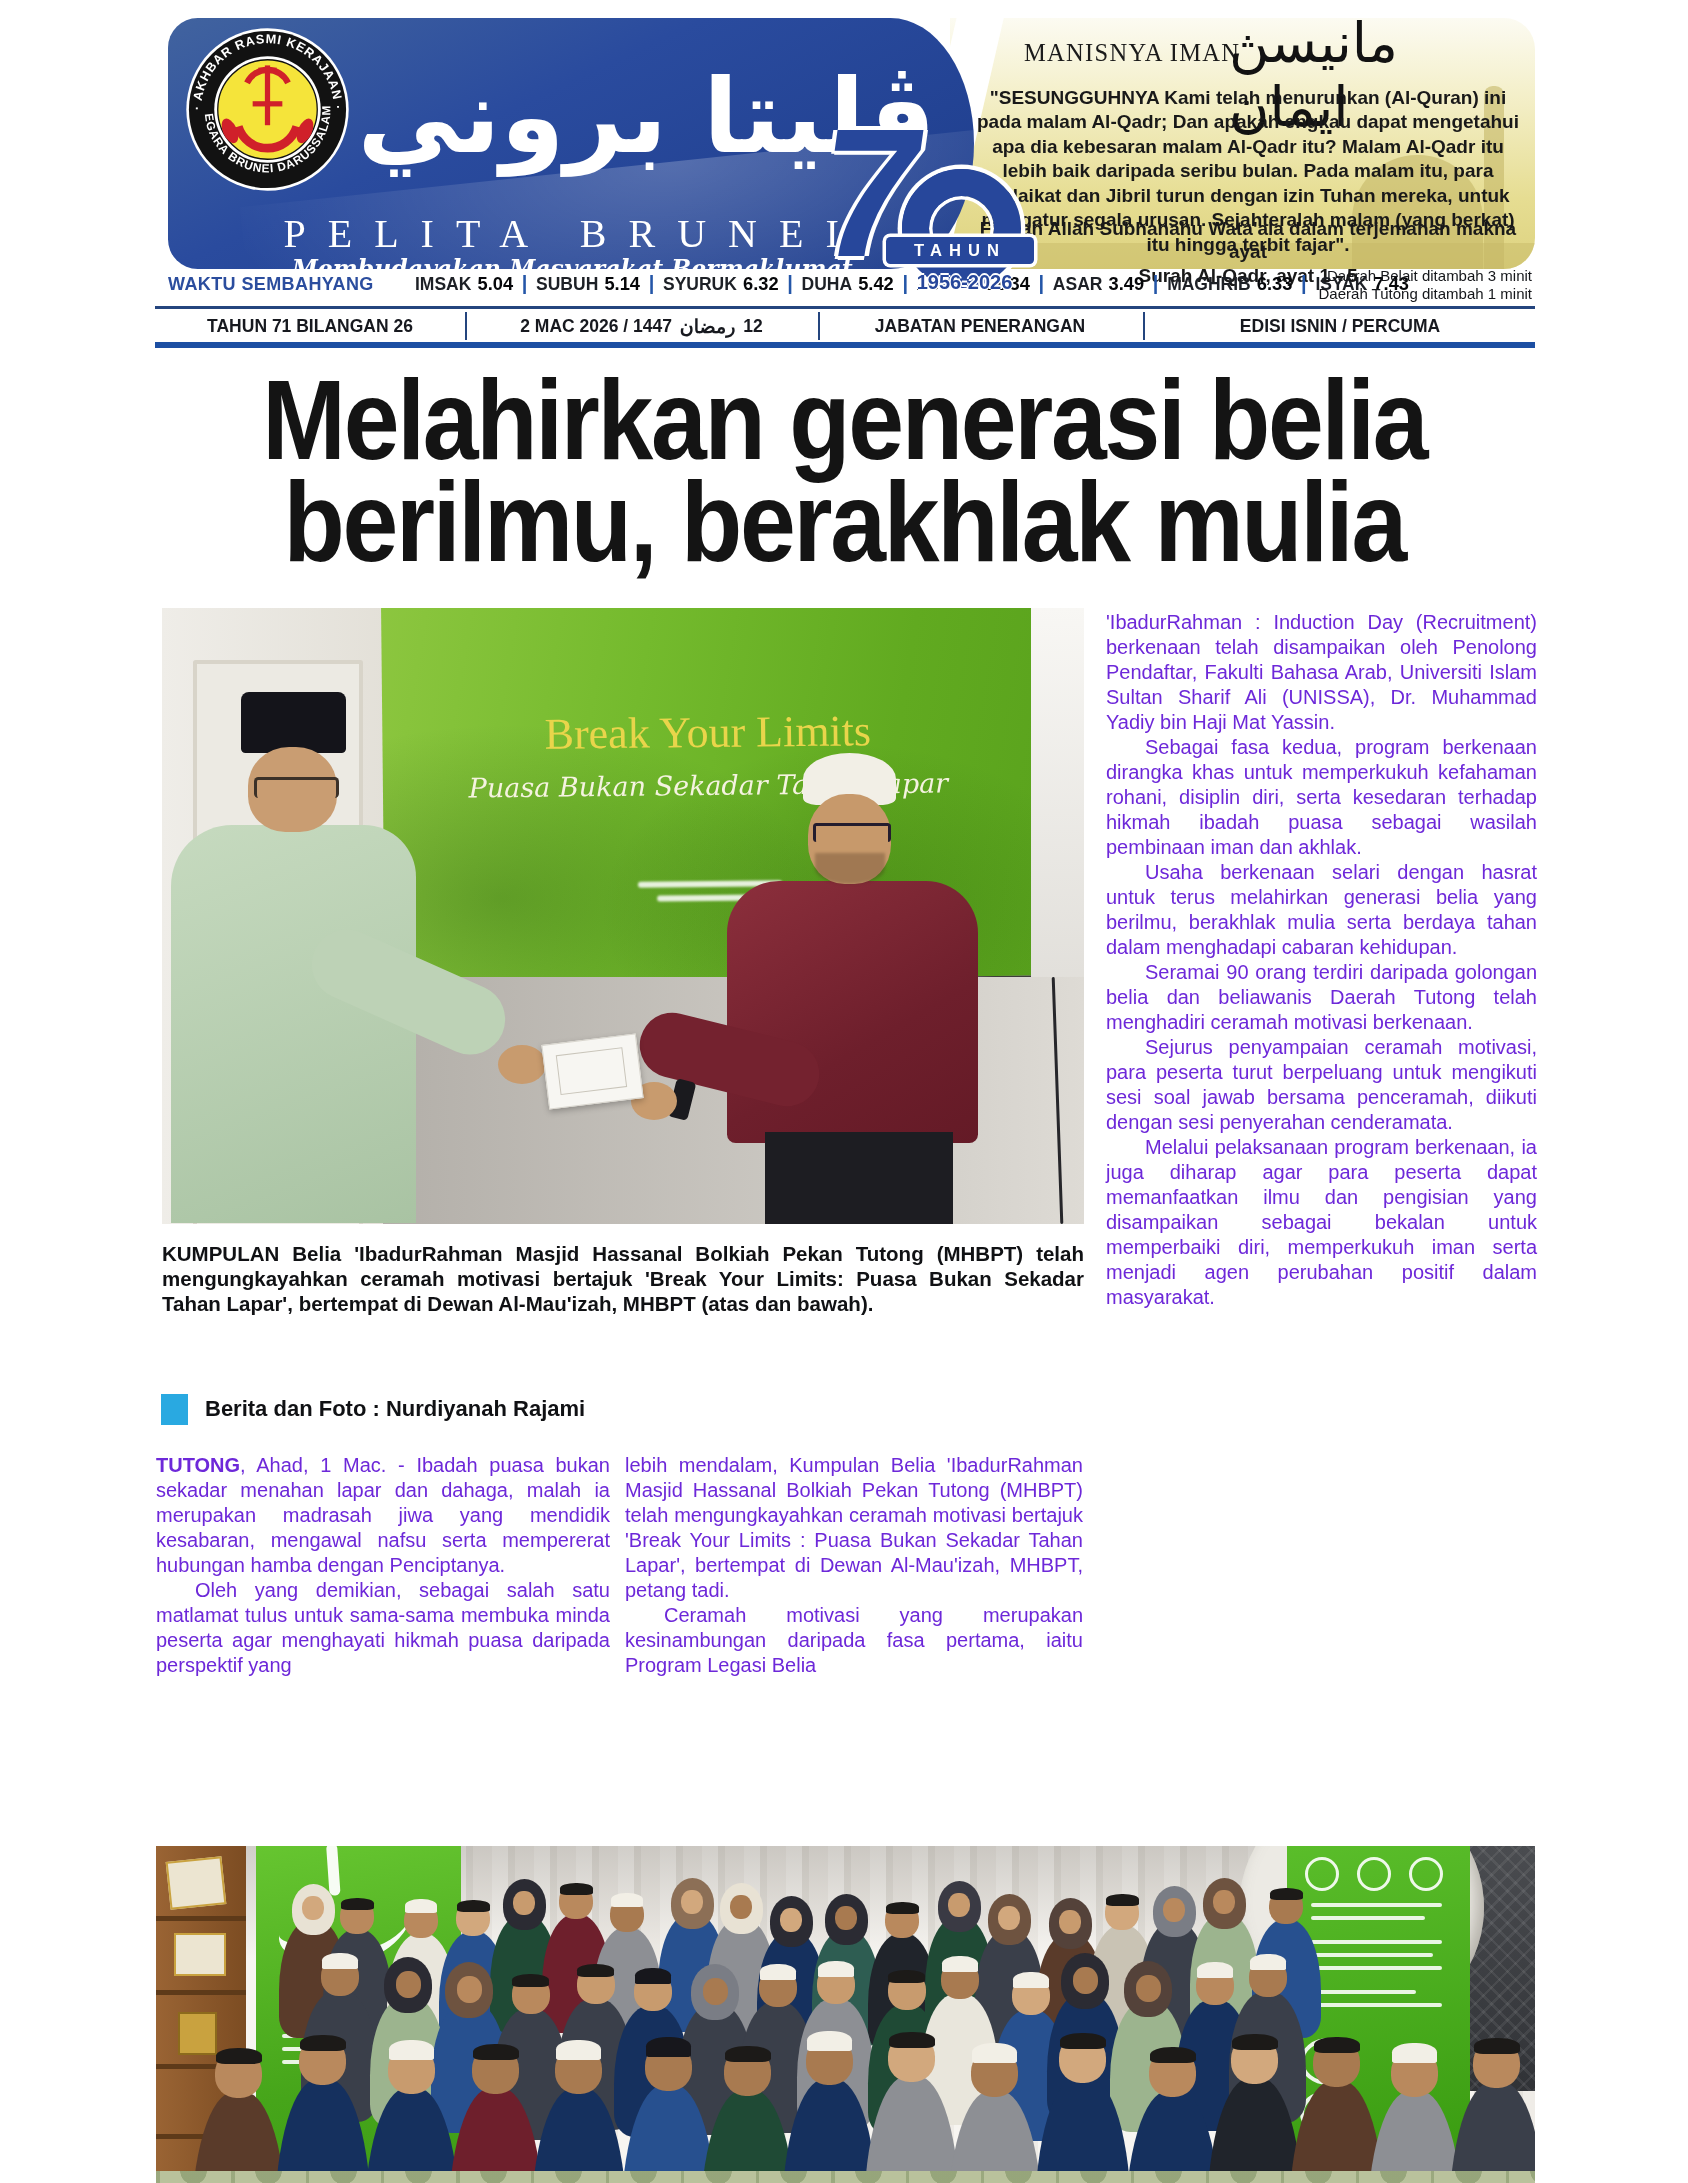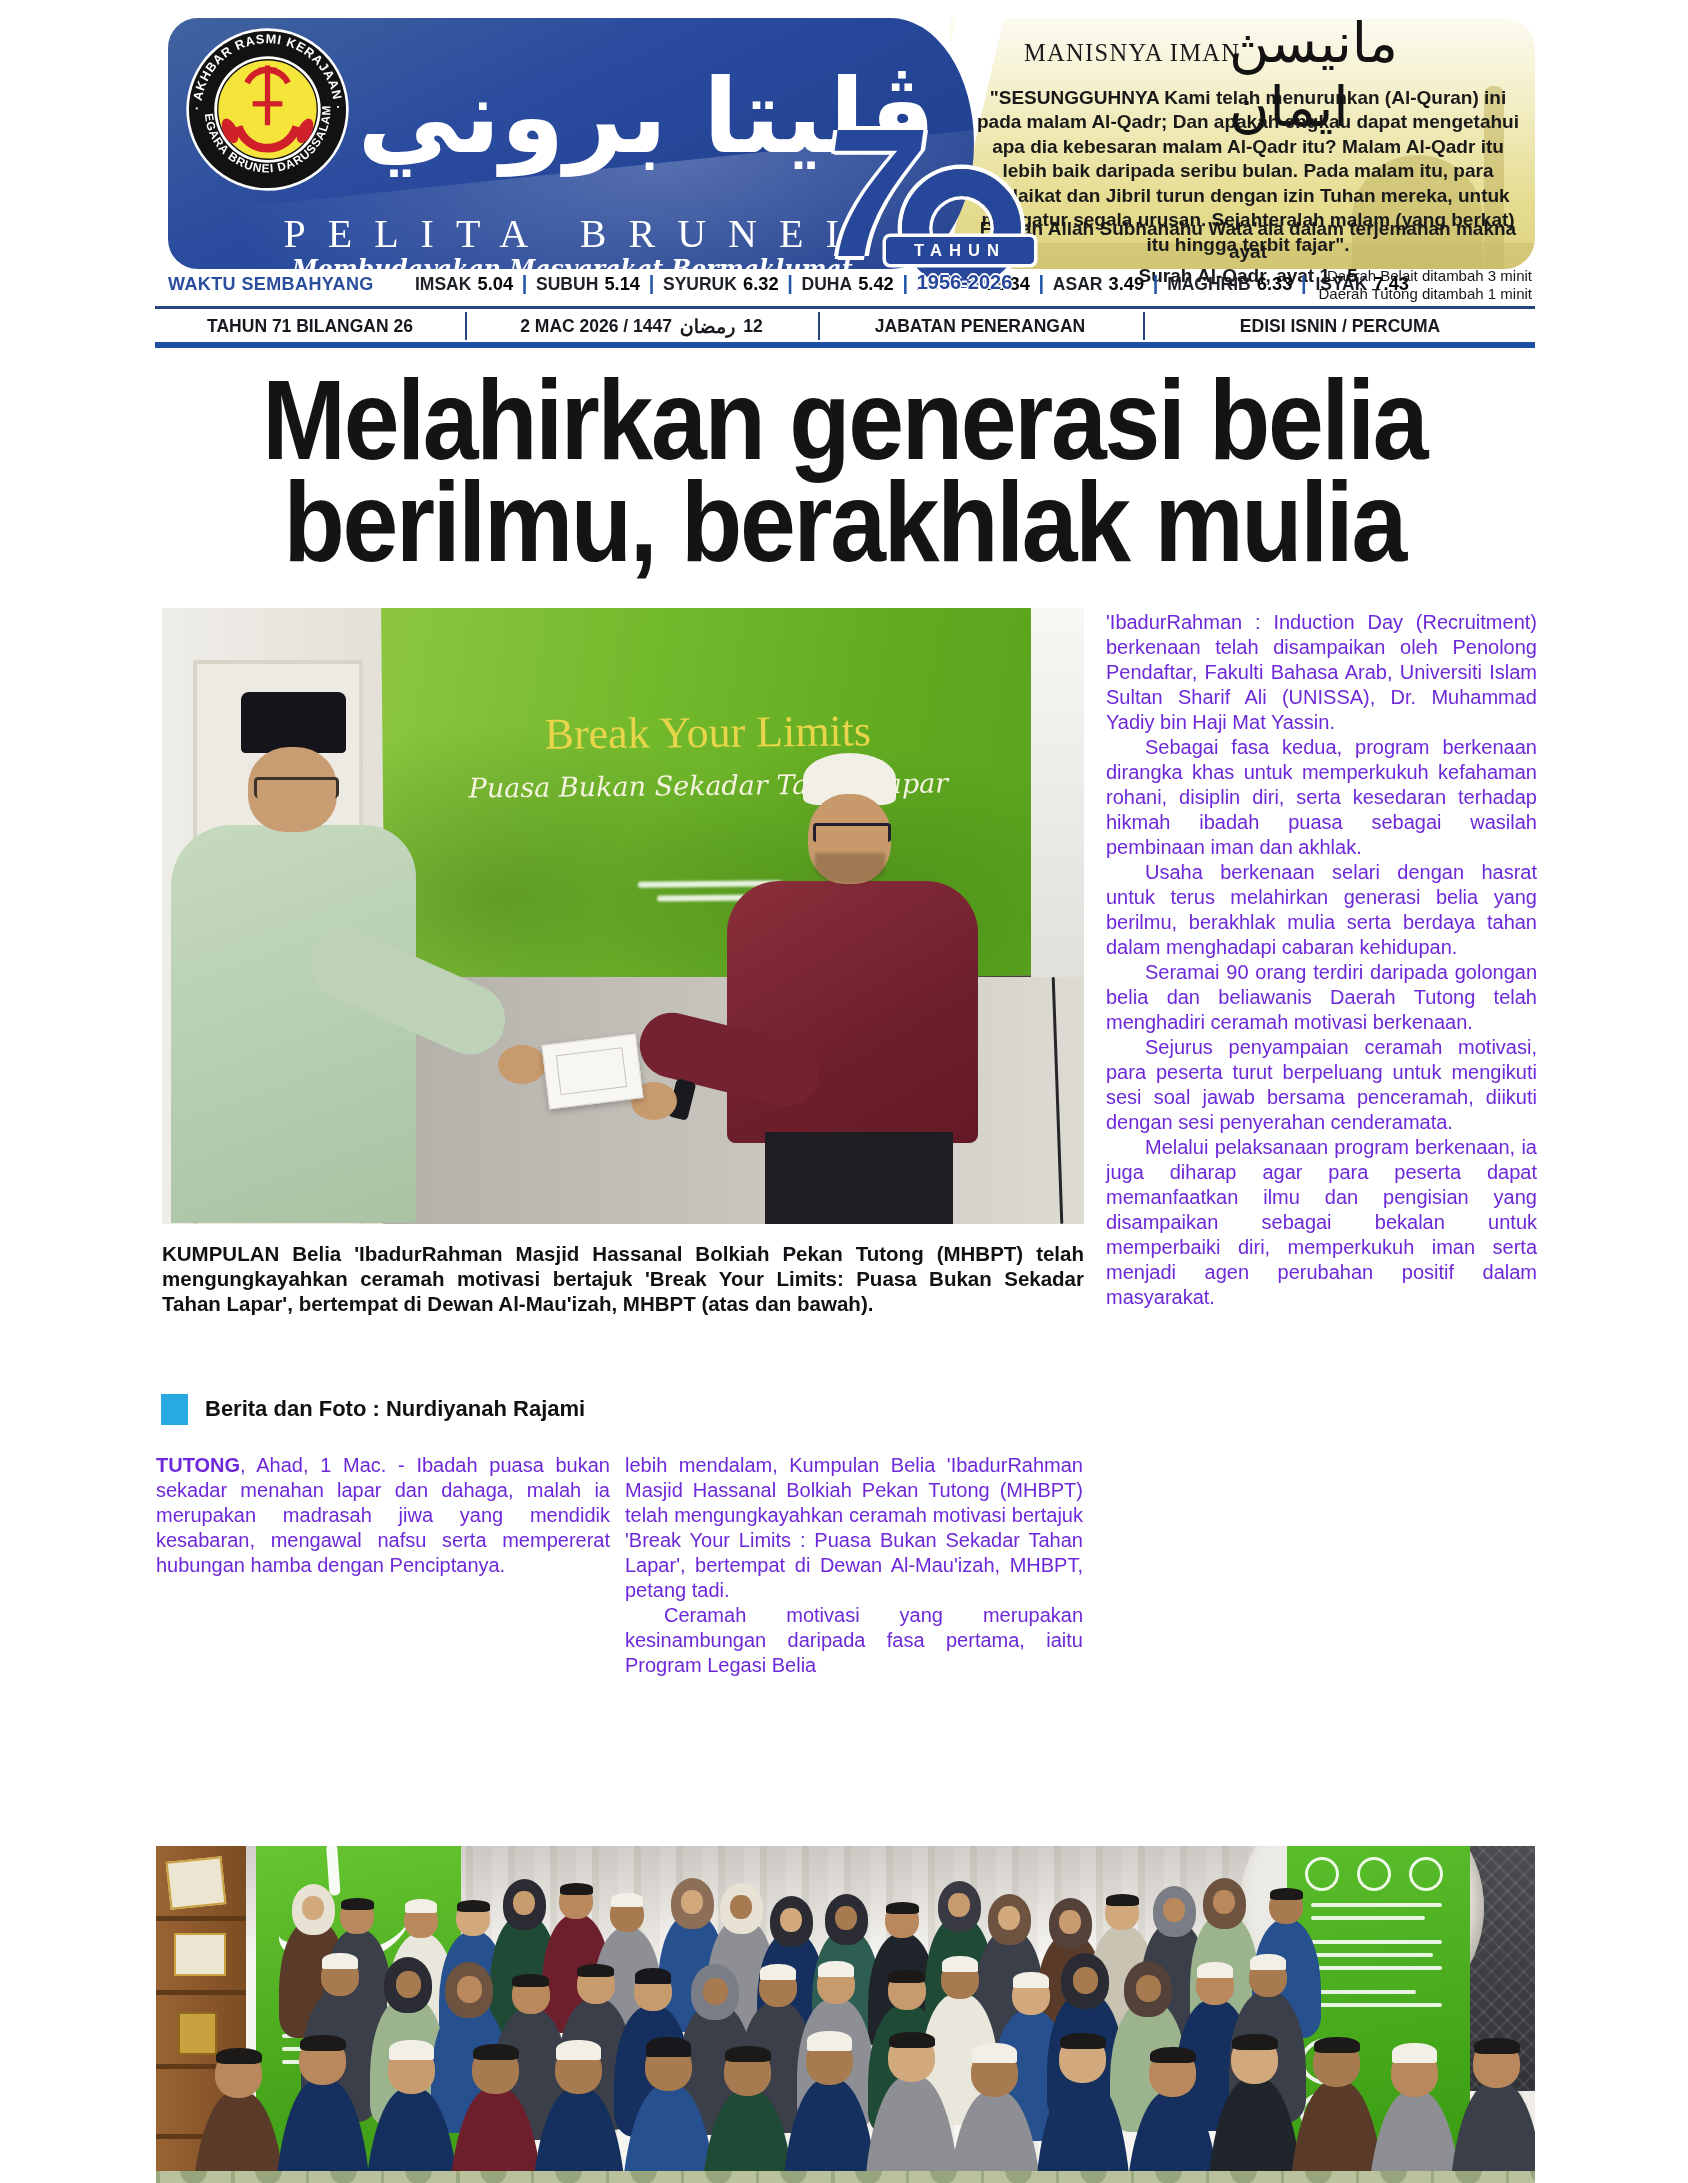--- a/index.html
+++ b/index.html
@@ -328,20 +328,21 @@
     <div class="abs skin" id="m2-hand"></div>
     <div class="abs" id="pt-card"></div>
   </div>
 
   <div class="abs" id="caption">KUMPULAN Belia 'IbadurRahman Masjid Hassanal Bolkiah Pekan Tutong (MHBPT) telah mengungkayahkan ceramah motivasi bertajuk 'Break Your Limits: Puasa Bukan Sekadar Tahan Lapar', bertempat di Dewan Al-Mau'izah, MHBPT (atas dan bawah).</div>
   <div class="abs" id="byline-sq"></div>
   <div class="abs" id="byline">Berita dan Foto : Nurdiyanah Rajami</div>
 
   <div class="bodycol" id="col1">
     <p><b>TUTONG</b><span>, Ahad, 1 Mac. - Ibadah puasa bukan sekadar menahan lapar dan dahaga, malah ia merupakan madrasah jiwa yang mendidik kesabaran, mengawal nafsu serta mempererat hubungan hamba dengan Penciptanya.</span></p>
+    <p class="ind">Oleh yang demikian, sebagai salah satu matlamat tulus untuk sama-sama membuka minda peserta agar menghayati hikmah puasa daripada perspektif yang</p>
   </div>
   <div class="bodycol" id="col2">
     <p>lebih mendalam, Kumpulan Belia 'IbadurRahman Masjid Hassanal Bolkiah Pekan Tutong (MHBPT) telah mengungkayahkan ceramah motivasi bertajuk 'Break Your Limits : Puasa Bukan Sekadar Tahan Lapar', bertempat di Dewan Al-Mau'izah, MHBPT, petang tadi.</p>
     <p class="ind">Ceramah motivasi yang merupakan kesinambungan daripada fasa pertama, iaitu Program Legasi Belia</p>
   </div>
   <div class="bodycol" id="col3">
     <p>'IbadurRahman : Induction Day (Recruitment) berkenaan telah disampaikan oleh Penolong Pendaftar, Fakulti Bahasa Arab, Universiti Islam Sultan Sharif Ali (UNISSA), Dr. Muhammad Yadiy bin Haji Mat Yassin.</p>
     <p class="ind">Sebagai fasa kedua, program berkenaan dirangka khas untuk memperkukuh kefahaman rohani, disiplin diri, serta kesedaran terhadap hikmah ibadah puasa sebagai wasilah pembinaan iman dan akhlak.</p>
     <p class="ind">Usaha berkenaan selari dengan hasrat untuk terus melahirkan generasi belia yang berilmu, berakhlak mulia serta berdaya tahan dalam menghadapi cabaran kehidupan.</p>
     <p class="ind">Seramai 90 orang terdiri daripada golongan belia dan beliawanis Daerah Tutong telah menghadiri ceramah motivasi berkenaan.</p>

